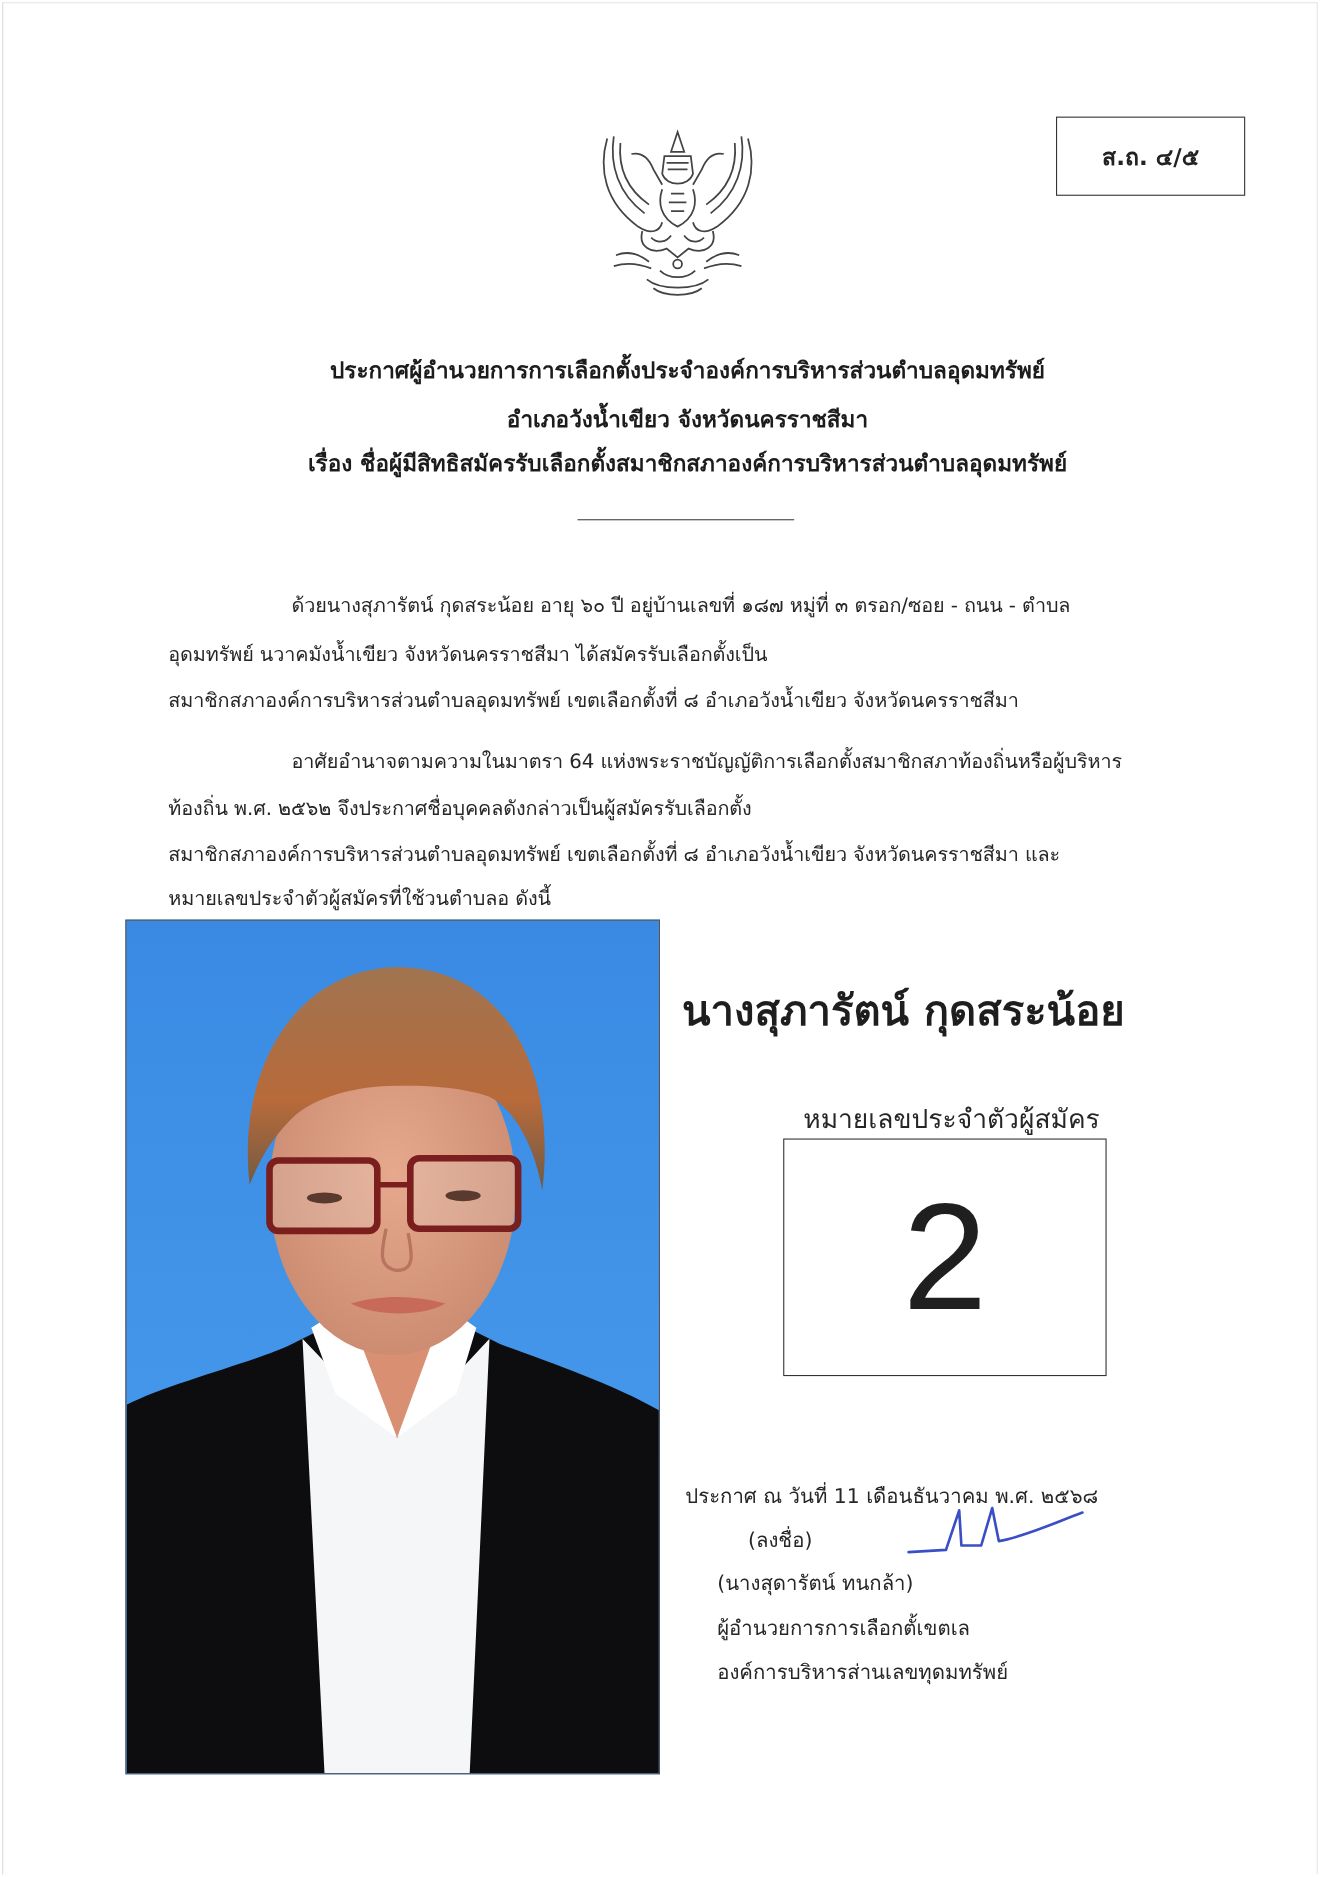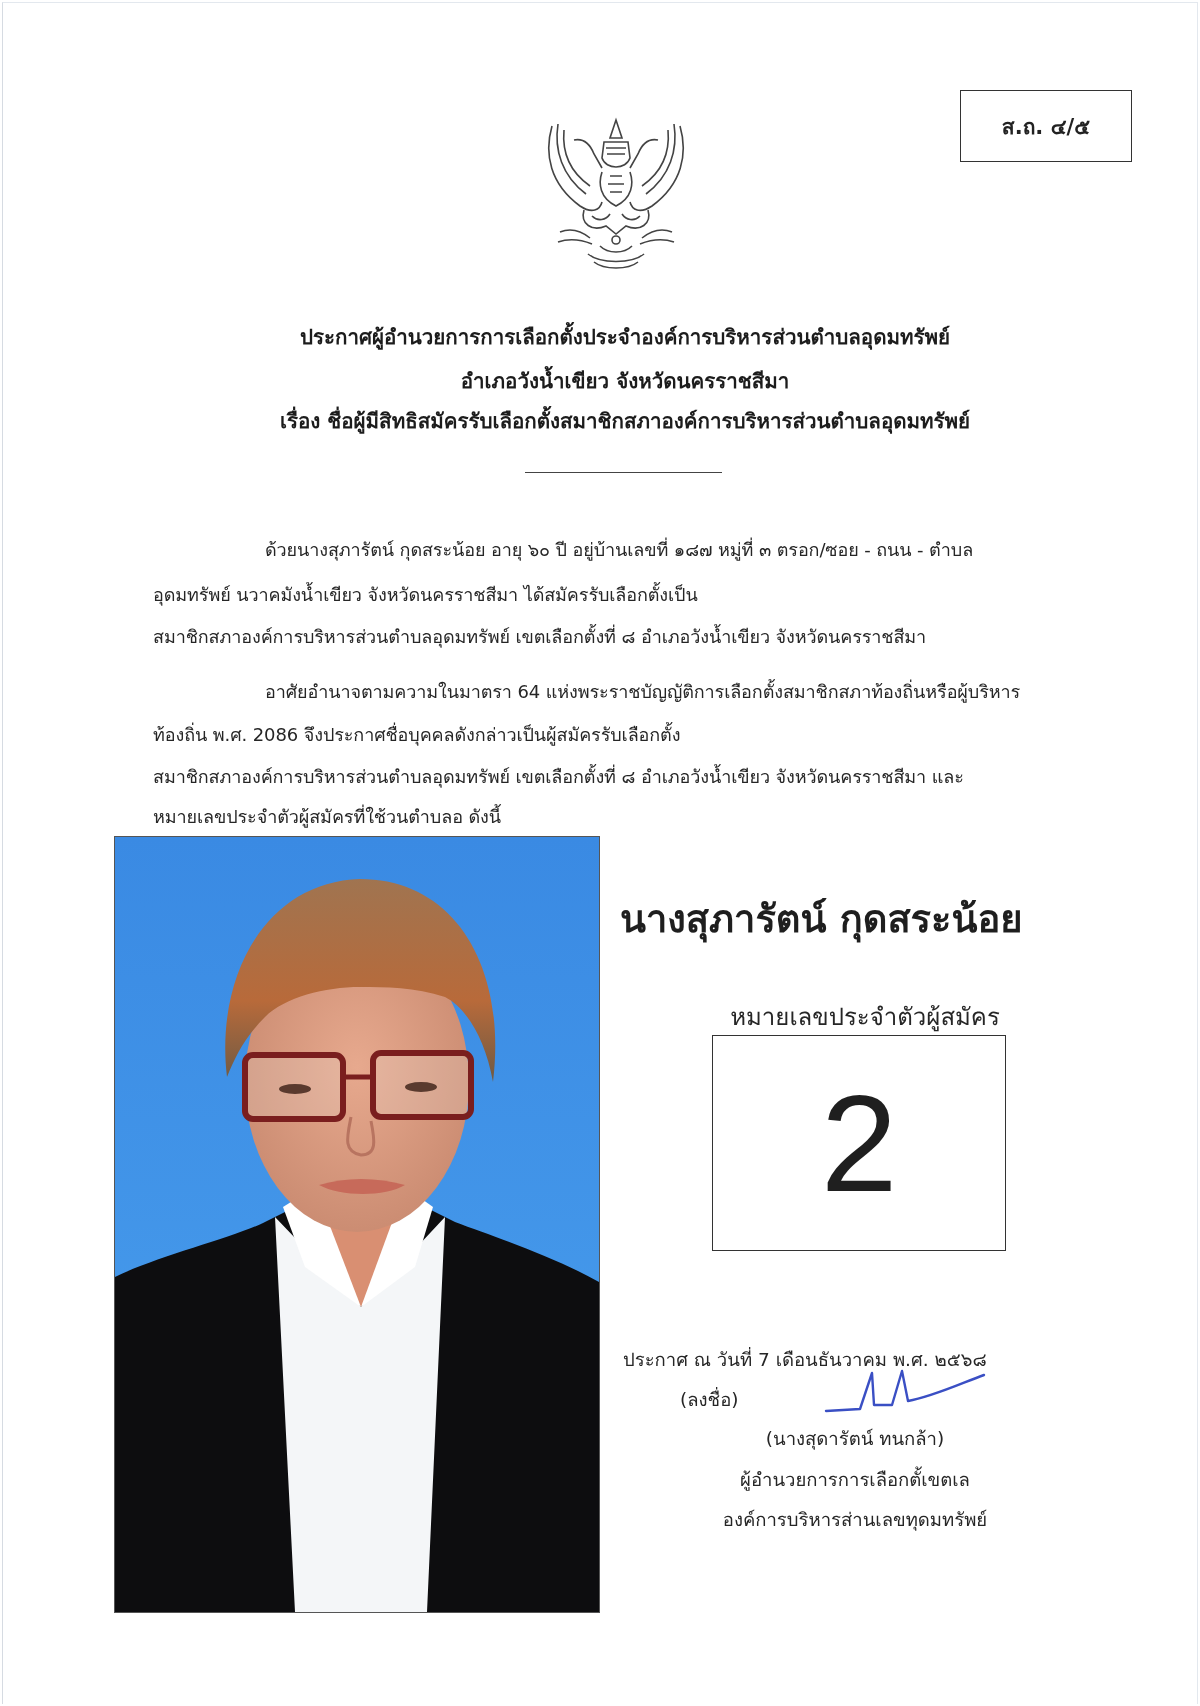--- a/index.html
+++ b/index.html
@@ -8,21 +8,21 @@
     background: #ffffff;
     font-family: "DejaVu Sans", "Liberation Sans", sans-serif;
     color: #1a1a1a;
   }
   .page-edge {
     position: absolute; left: 2px; top: 2px; width: 1196px; height: 1702px;
     border-left: 1px solid #d6dbe2; border-top: 1px solid #e3e8ee; border-right: 1px solid #e3e8ee;
     box-sizing: border-box;
   }
   .form-code {
-    position: absolute; left: 960px; top: 90px; width: 172px; height: 72px;
+    position: absolute; left: 960px; top: 106px; width: 172px; height: 72px;
     border: 1.5px solid #333; box-sizing: border-box;
     display: flex; align-items: center; justify-content: center;
     font-size: 21px; font-weight: bold; color: #222; text-align: right;
   }
   .emblem { position: absolute; left: 540px; top: 114px; width: 152px; height: 160px; }
   .title-line {
     position: absolute; left: 0; width: 1250px; text-align: center;
     font-size: 20.5px; font-weight: bold; color: #1c1c1c; white-space: nowrap;
   }
   .title-rule { position: absolute; left: 525px; top: 472px; width: 197px; height: 0; border-top: 1.5px solid #444; }
@@ -42,21 +42,21 @@
     position: absolute; left: 700px; width: 330px; top: 997px; text-align: center;
     font-size: 24px; color: #262626;
   }
   .num-box {
     position: absolute; left: 712px; top: 1035px; width: 294px; height: 216px;
     border: 1.5px solid #333; box-sizing: border-box;
     display: flex; align-items: center; justify-content: center;
   }
   .num-box span { font-family: "Liberation Sans", sans-serif; font-size: 138px; color: #1f1f1f; line-height: 1; }
   .sig-text { position: absolute; font-size: 18.5px; color: #262626; white-space: nowrap; }
-  .center-col { left: 620px; width: 470px; text-align: center; }
+  .center-col { left: 652px; width: 470px; text-align: left; }
   .signature { position: absolute; left: 822px; top: 1365px; width: 170px; height: 50px; }
 </style>
 </head>
 <body>
 
 <div class="page-edge"></div>
 
 <div class="form-code">
   <span>ส.ถ. ๔/๕</span>
 </div>
@@ -97,21 +97,21 @@
 <div class="title-line" style="top:320px">ประกาศผู้อำนวยการการเลือกตั้งประจำองค์การบริหารส่วนตำบลอุดมทรัพย์</div>
 <div class="title-line" style="top:364px">อำเภอวังน้ำเขียว จังหวัดนครราชสีมา</div>
 <div class="title-line" style="top:404px">เรื่อง ชื่อผู้มีสิทธิสมัครรับเลือกตั้งสมาชิกสภาองค์การบริหารส่วนตำบลอุดมทรัพย์</div>
 <div class="title-rule"></div>
 
 <div class="body-line" style="left:265px; top:535px">ด้วยนางสุภารัตน์ กุดสระน้อย อายุ ๖๐ ปี อยู่บ้านเลขที่ ๑๘๗ หมู่ที่ ๓ ตรอก/ซอย - ถนน - ตำบล</div>
 <div class="body-line" style="left:153px; top:580px">อุดมทรัพย์ นวาคมังน้ำเขียว จังหวัดนครราชสีมา ได้สมัครรับเลือกตั้งเป็น</div>
 <div class="body-line" style="left:153px; top:622px">สมาชิกสภาองค์การบริหารส่วนตำบลอุดมทรัพย์ เขตเลือกตั้งที่ ๘ อำเภอวังน้ำเขียว จังหวัดนครราชสีมา</div>
 
 <div class="body-line" style="left:265px; top:677px">อาศัยอำนาจตามความในมาตรา 64 แห่งพระราชบัญญัติการเลือกตั้งสมาชิกสภาท้องถิ่นหรือผู้บริหาร</div>
-<div class="body-line" style="left:153px; top:720px">ท้องถิ่น พ.ศ. 2086 จึงประกาศชื่อบุคคลดังกล่าวเป็นผู้สมัครรับเลือกตั้ง</div>
+<div class="body-line" style="left:153px; top:720px">ท้องถิ่น พ.ศ. ๒๕๖๒ จึงประกาศชื่อบุคคลดังกล่าวเป็นผู้สมัครรับเลือกตั้ง</div>
 <div class="body-line" style="left:153px; top:762px">สมาชิกสภาองค์การบริหารส่วนตำบลอุดมทรัพย์ เขตเลือกตั้งที่ ๘ อำเภอวังน้ำเขียว จังหวัดนครราชสีมา และ</div>
 <div class="body-line" style="left:153px; top:802px">หมายเลขประจำตัวผู้สมัครที่ใช้วนตำบลอ ดังนี้</div>
 
 <div class="photo-frame">
   <svg width="484" height="775" viewBox="0 0 484 775">
     <defs>
       <linearGradient id="bg" x1="0" y1="0" x2="0" y2="1">
         <stop offset="0" stop-color="#3a8ae3"></stop>
         <stop offset="1" stop-color="#4aa0ee"></stop>
       </linearGradient>
@@ -151,21 +151,21 @@
     <path d="M204 348 C230 340 262 340 290 348 C270 360 226 360 204 348 Z" fill="#c76a5a"></path>
   </svg>
 </div>
 
 <div class="cand-name">นางสุภารัตน์ กุดสระน้อย</div>
 <div class="num-label">หมายเลขประจำตัวผู้สมัคร</div>
 <div class="num-box">
   <span>2</span>
 </div>
 
-<div class="sig-text" style="left:623px; top:1345px">ประกาศ ณ วันที่ 7 เดือนธันวาคม พ.ศ. ๒๕๖๘</div>
+<div class="sig-text" style="left:623px; top:1345px">ประกาศ ณ วันที่ 11 เดือนธันวาคม พ.ศ. ๒๕๖๘</div>
 <div class="sig-text" style="left:680px; top:1385px">(ลงชื่อ)</div>
 <div class="signature">
   <svg width="170" height="50" viewBox="0 0 170 50" fill="none" stroke="#3a4fc4" stroke-width="2.4" stroke-linecap="round" stroke-linejoin="round">
     <path d="M4 46 L38 44 L50 8 L52 40 L70 40 L80 6 L86 36 C110 32 140 18 162 10"></path>
   </svg>
 </div>
 <div class="sig-text center-col" style="top:1424px">(นางสุดารัตน์  ทนกล้า)</div>
 <div class="sig-text center-col" style="top:1465px">ผู้อำนวยการการเลือกตั้เขตเล</div>
 <div class="sig-text center-col" style="top:1505px">องค์การบริหารส่านเลขทุดมทรัพย์</div>
 

